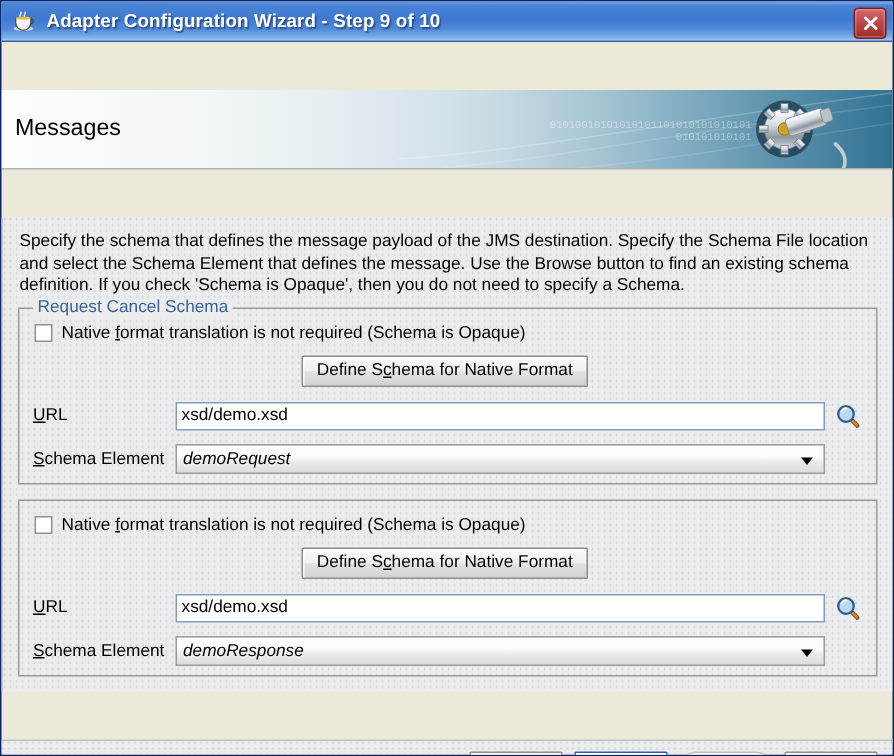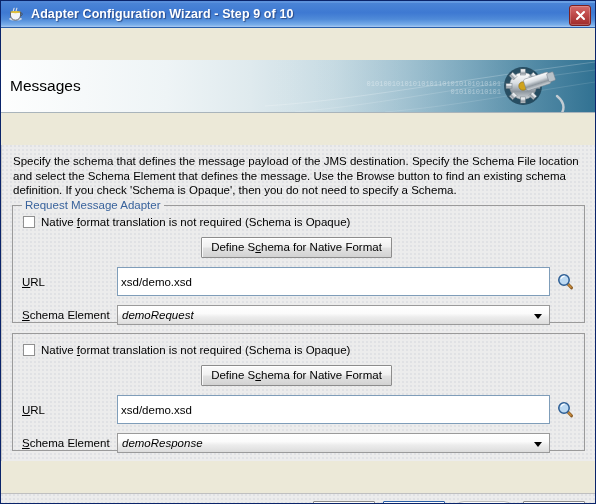--- a/index.html
+++ b/index.html
@@ -211,21 +211,21 @@
   }
   .field-label {
     font-size: 11.5px;
     color: #000;
     width: 95px;
     flex: 0 0 95px;
     white-space: nowrap;
   }
   .textfield {
     flex: 1 1 auto;
-    height: 29px;
+    height: 19px;
     box-sizing: border-box;
     border: 1px solid #7f9db9;
     background: #ffffff;
     font-family: "Liberation Sans", sans-serif;
     font-size: 11.5px;
     color: #000;
     padding: 1px 3px;
     line-height: 17px;
     outline: none;
   }
@@ -375,21 +375,21 @@
     </div>
 
     <div class="banner-title">Messages</div>
   </div>
 
   <div class="content">
 
     <div class="desc">Specify the schema that defines the message payload of the JMS destination.  Specify the Schema File location and select the Schema Element that defines the message. Use the Browse button to find an existing schema definition. If you check 'Schema is Opaque', then you do not need to specify a Schema.</div>
 
     <div class="groupbox first">
-      <div class="group-title">Request Message Adapter</div>
+      <div class="group-title">Request Cancel Schema</div>
 
       <div class="row-check">
         <div class="checkbox"></div>
         <span class="check-label"><span>Native </span><span class="mn">f</span><span>ormat translation is not required (Schema is Opaque)</span></span>
       </div>
 
       <div class="row-btn">
         <button class="btn define"><span>Define S</span><span class="mn">c</span><span>hema for Native Format</span></button>
       </div>
 

